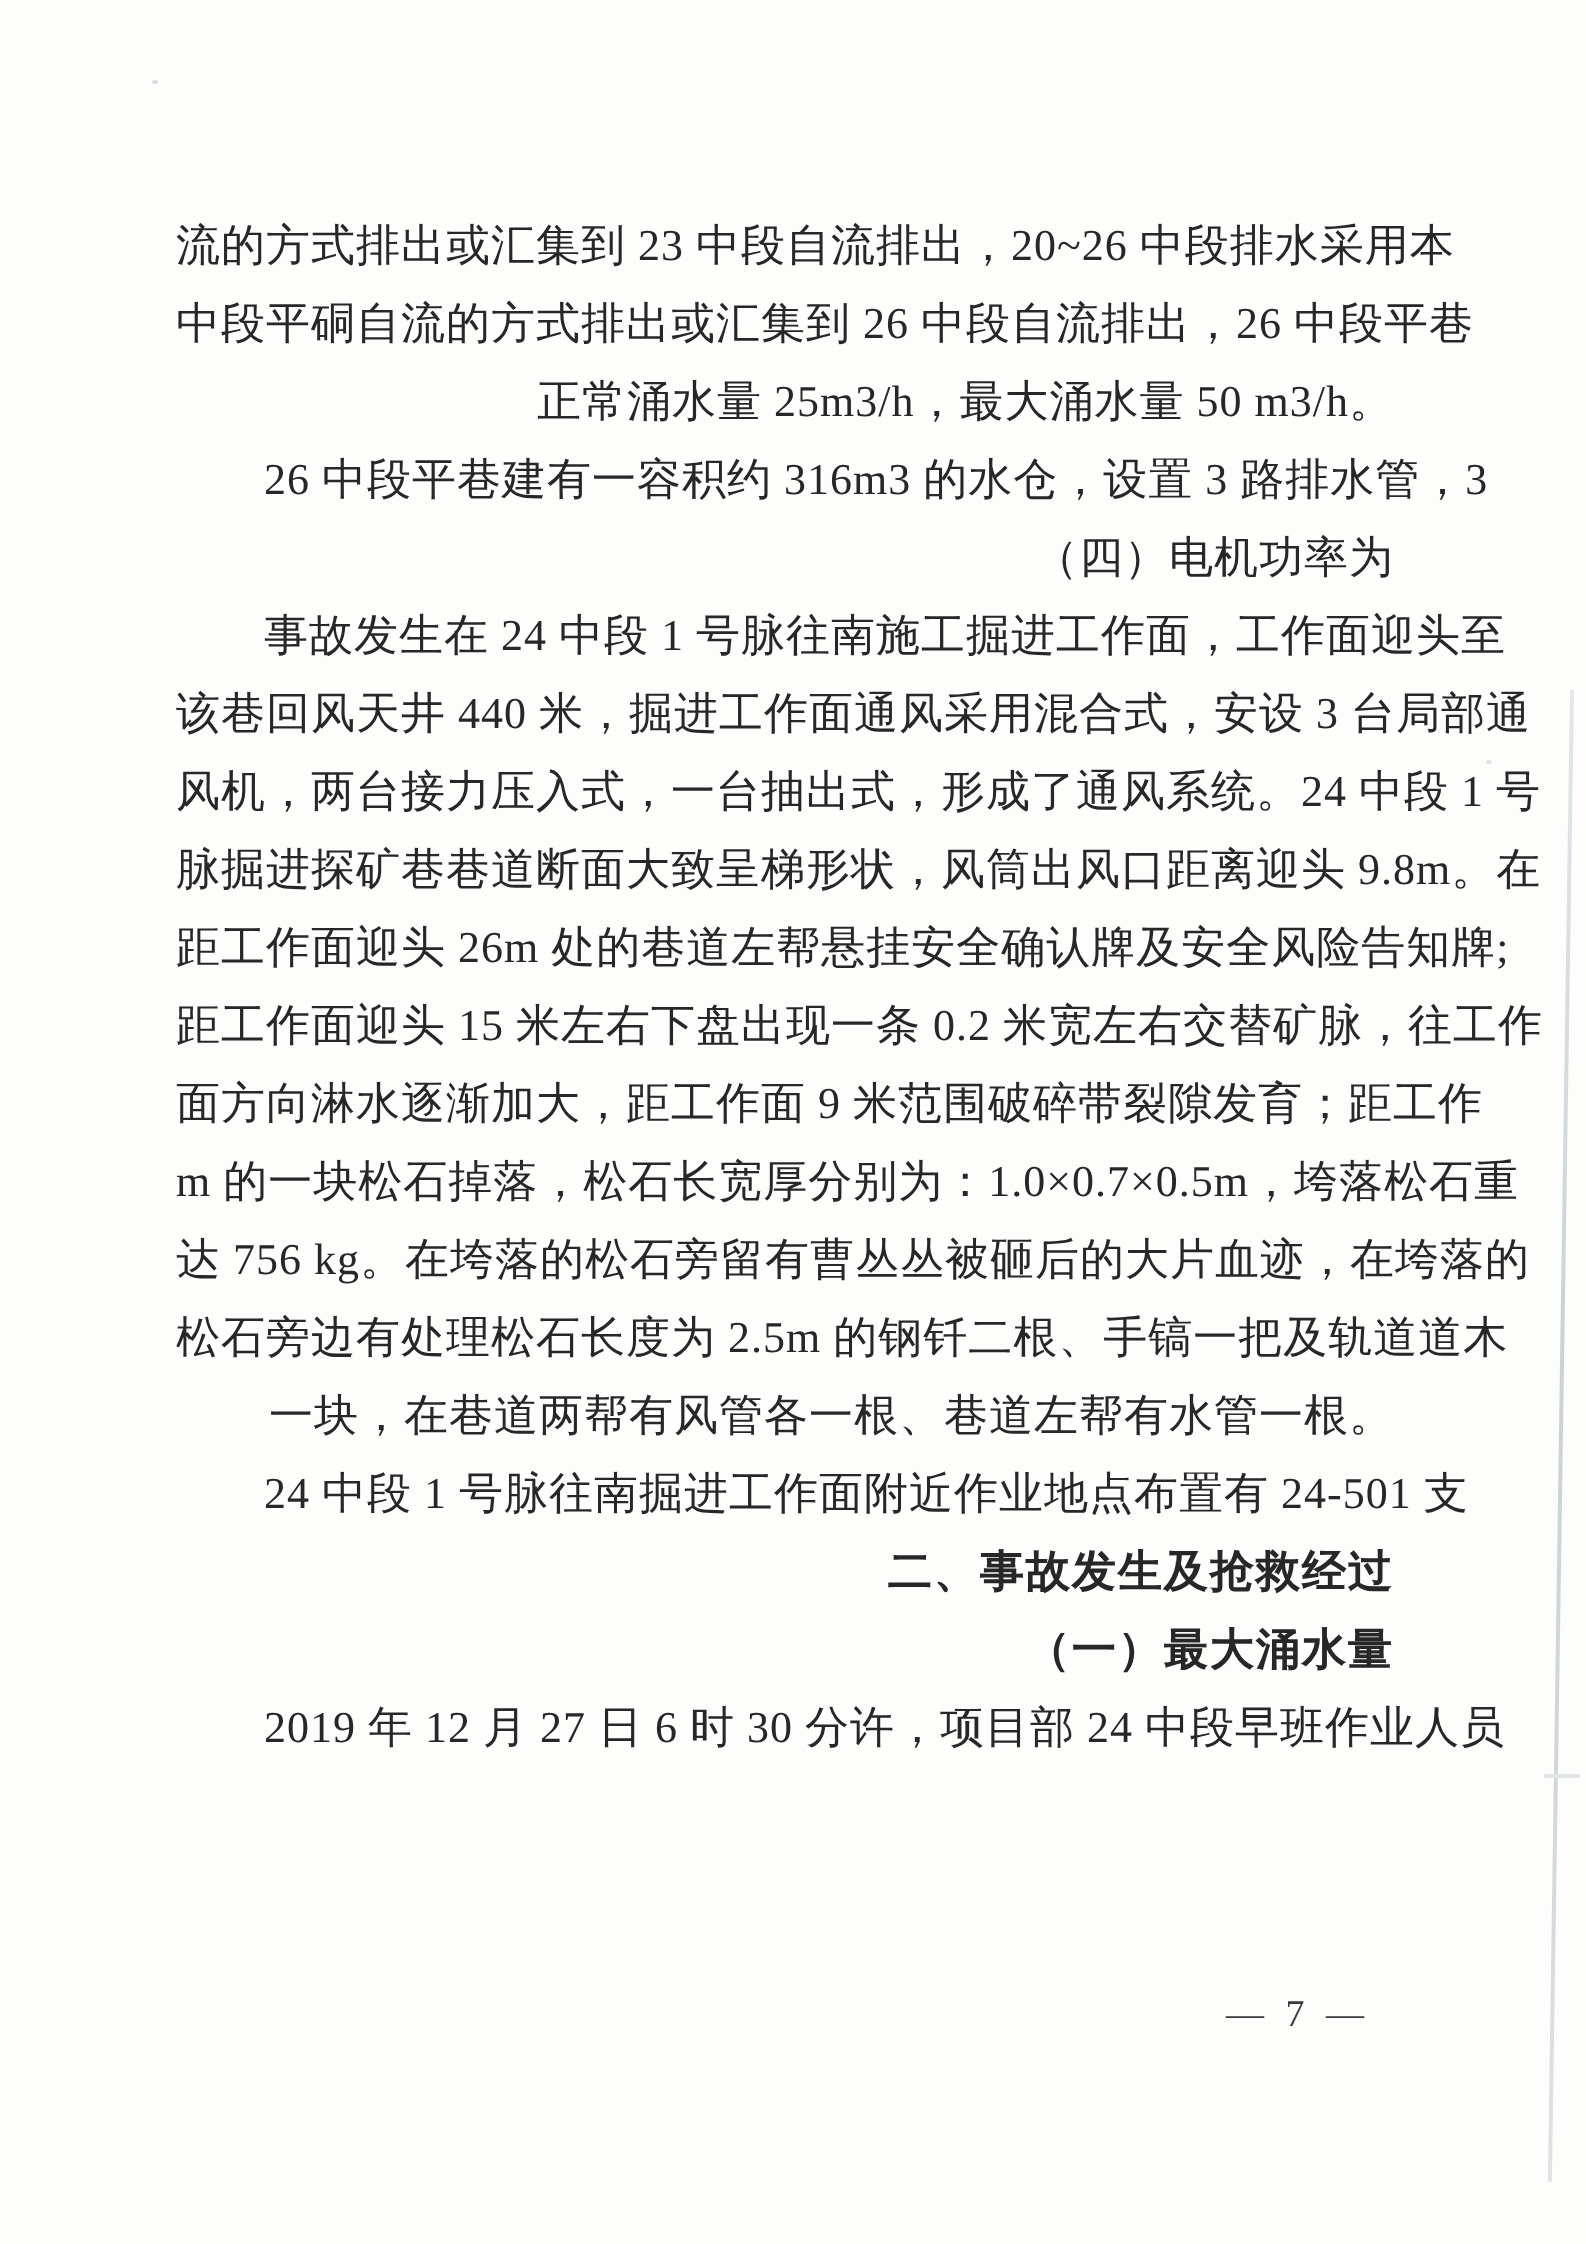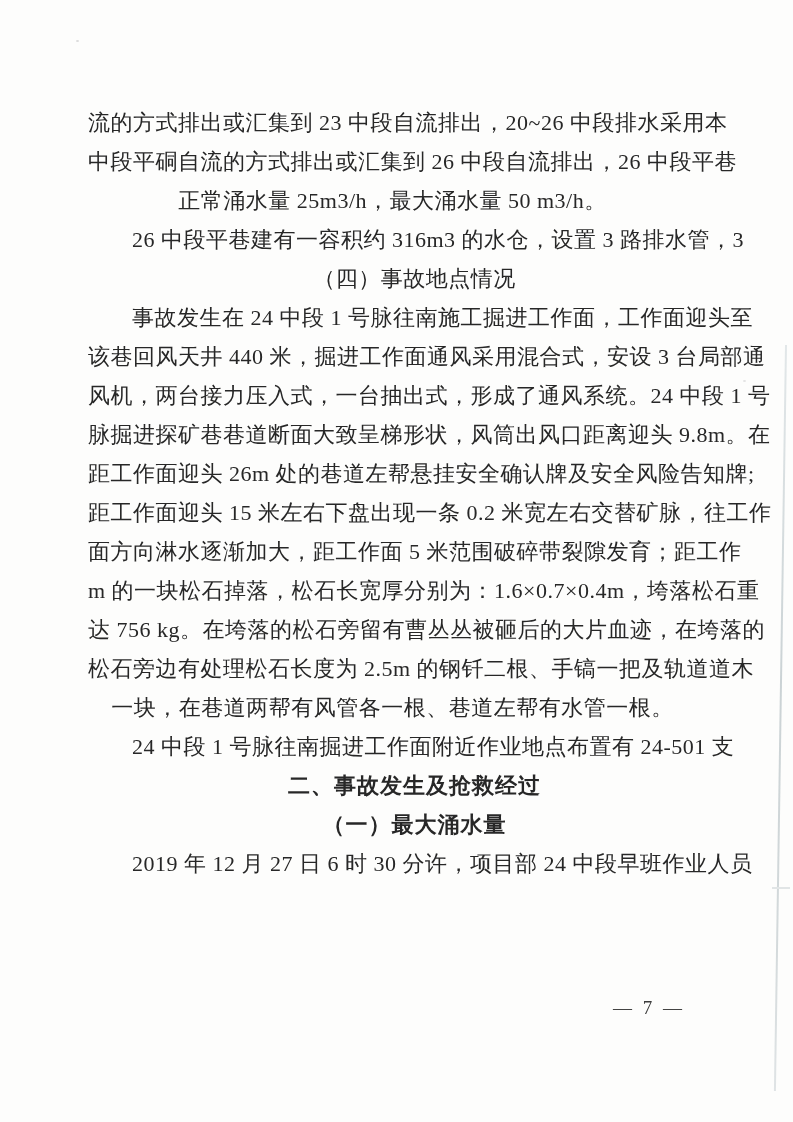--- a/index.html
+++ b/index.html
@@ -21,21 +21,21 @@
     left: 88px;
     top: 103px;
     width: 609px;
   }
   .line {
     font-size: 22px;
     line-height: 39px;
     height: 39px;
     letter-spacing: 0.5px;
     white-space: nowrap;
-    text-align: center;
+    text-align: right;
   }
   .j {
     text-align: justify;
     text-align-last: justify;
     text-justify: inter-character;
   }
   .indent { text-indent: 44px; }
   .bold { font-weight: bold; letter-spacing: 1px; }
   .page-number {
     position: absolute;
@@ -76,29 +76,29 @@
 </style>
 </head>
 <body>
 
 <div class="page">
   <div class="content">
     <div class="line j">流的方式排出或汇集到 23 中段自流排出，20~26 中段排水采用本</div>
     <div class="line j">中段平硐自流的方式排出或汇集到 26 中段自流排出，26 中段平巷</div>
     <div class="line">正常涌水量 25m3/h，最大涌水量 50 m3/h。</div>
     <div class="line j indent">26 中段平巷建有一容积约 316m3 的水仓，设置 3 路排水管，3</div>
-    <div class="line indent">（四）事故地点情况</div>
+    <div class="line indent">（四）电机功率为</div>
     <div class="line j indent">事故发生在 24 中段 1 号脉往南施工掘进工作面，工作面迎头至</div>
     <div class="line j">该巷回风天井 440 米，掘进工作面通风采用混合式，安设 3 台局部通</div>
     <div class="line j">风机，两台接力压入式，一台抽出式，形成了通风系统。24 中段 1 号</div>
     <div class="line j">脉掘进探矿巷巷道断面大致呈梯形状，风筒出风口距离迎头 9.8m。在</div>
     <div class="line j">距工作面迎头 26m 处的巷道左帮悬挂安全确认牌及安全风险告知牌;</div>
     <div class="line j">距工作面迎头 15 米左右下盘出现一条 0.2 米宽左右交替矿脉，往工作</div>
-    <div class="line j">面方向淋水逐渐加大，距工作面 5 米范围破碎带裂隙发育；距工作</div>
-    <div class="line j">m 的一块松石掉落，松石长宽厚分别为：1.6×0.7×0.4m，垮落松石重</div>
+    <div class="line j">面方向淋水逐渐加大，距工作面 9 米范围破碎带裂隙发育；距工作</div>
+    <div class="line j">m 的一块松石掉落，松石长宽厚分别为：1.0×0.7×0.5m，垮落松石重</div>
     <div class="line j">达 756 kg。在垮落的松石旁留有曹丛丛被砸后的大片血迹，在垮落的</div>
     <div class="line j">松石旁边有处理松石长度为 2.5m 的钢钎二根、手镐一把及轨道道木</div>
     <div class="line">一块，在巷道两帮有风管各一根、巷道左帮有水管一根。</div>
     <div class="line j indent">24 中段 1 号脉往南掘进工作面附近作业地点布置有 24-501 支</div>
     <div class="line indent bold">二、事故发生及抢救经过</div>
     <div class="line indent bold">（一）最大涌水量</div>
     <div class="line j indent">2019 年 12 月 27 日 6 时 30 分许，项目部 24 中段早班作业人员</div>
   </div>
 
   <div class="page-number">— 7 —</div>

